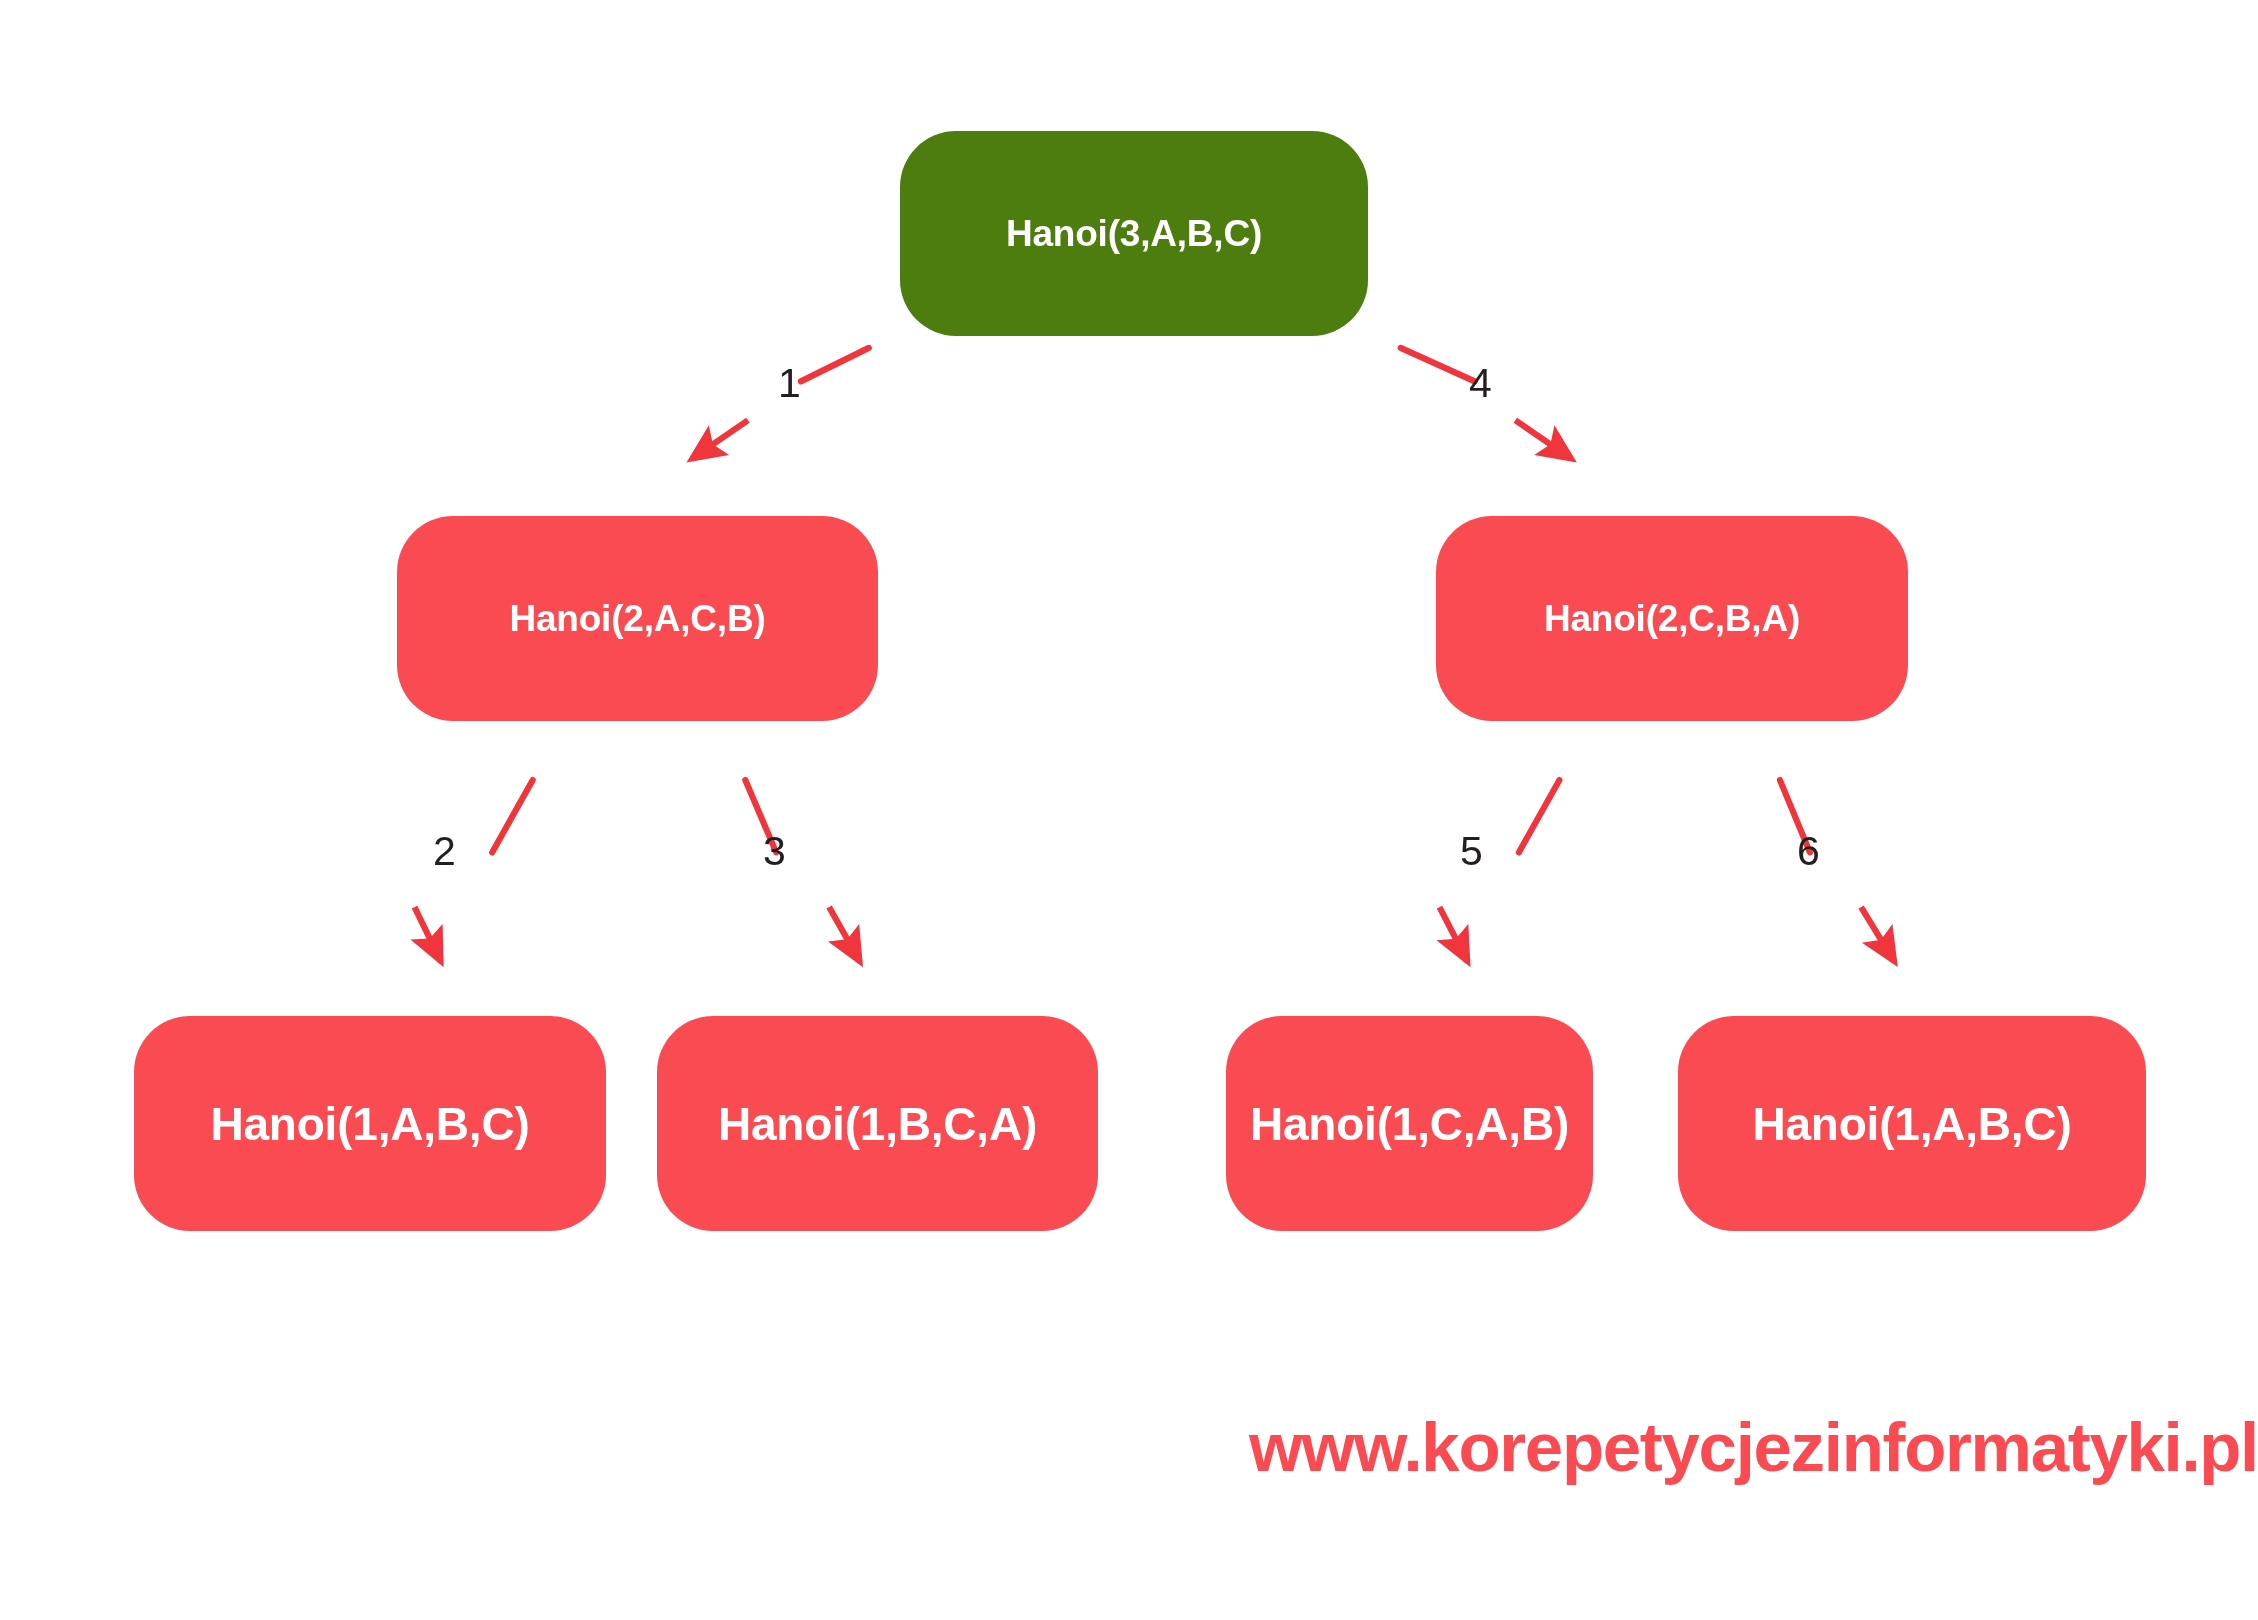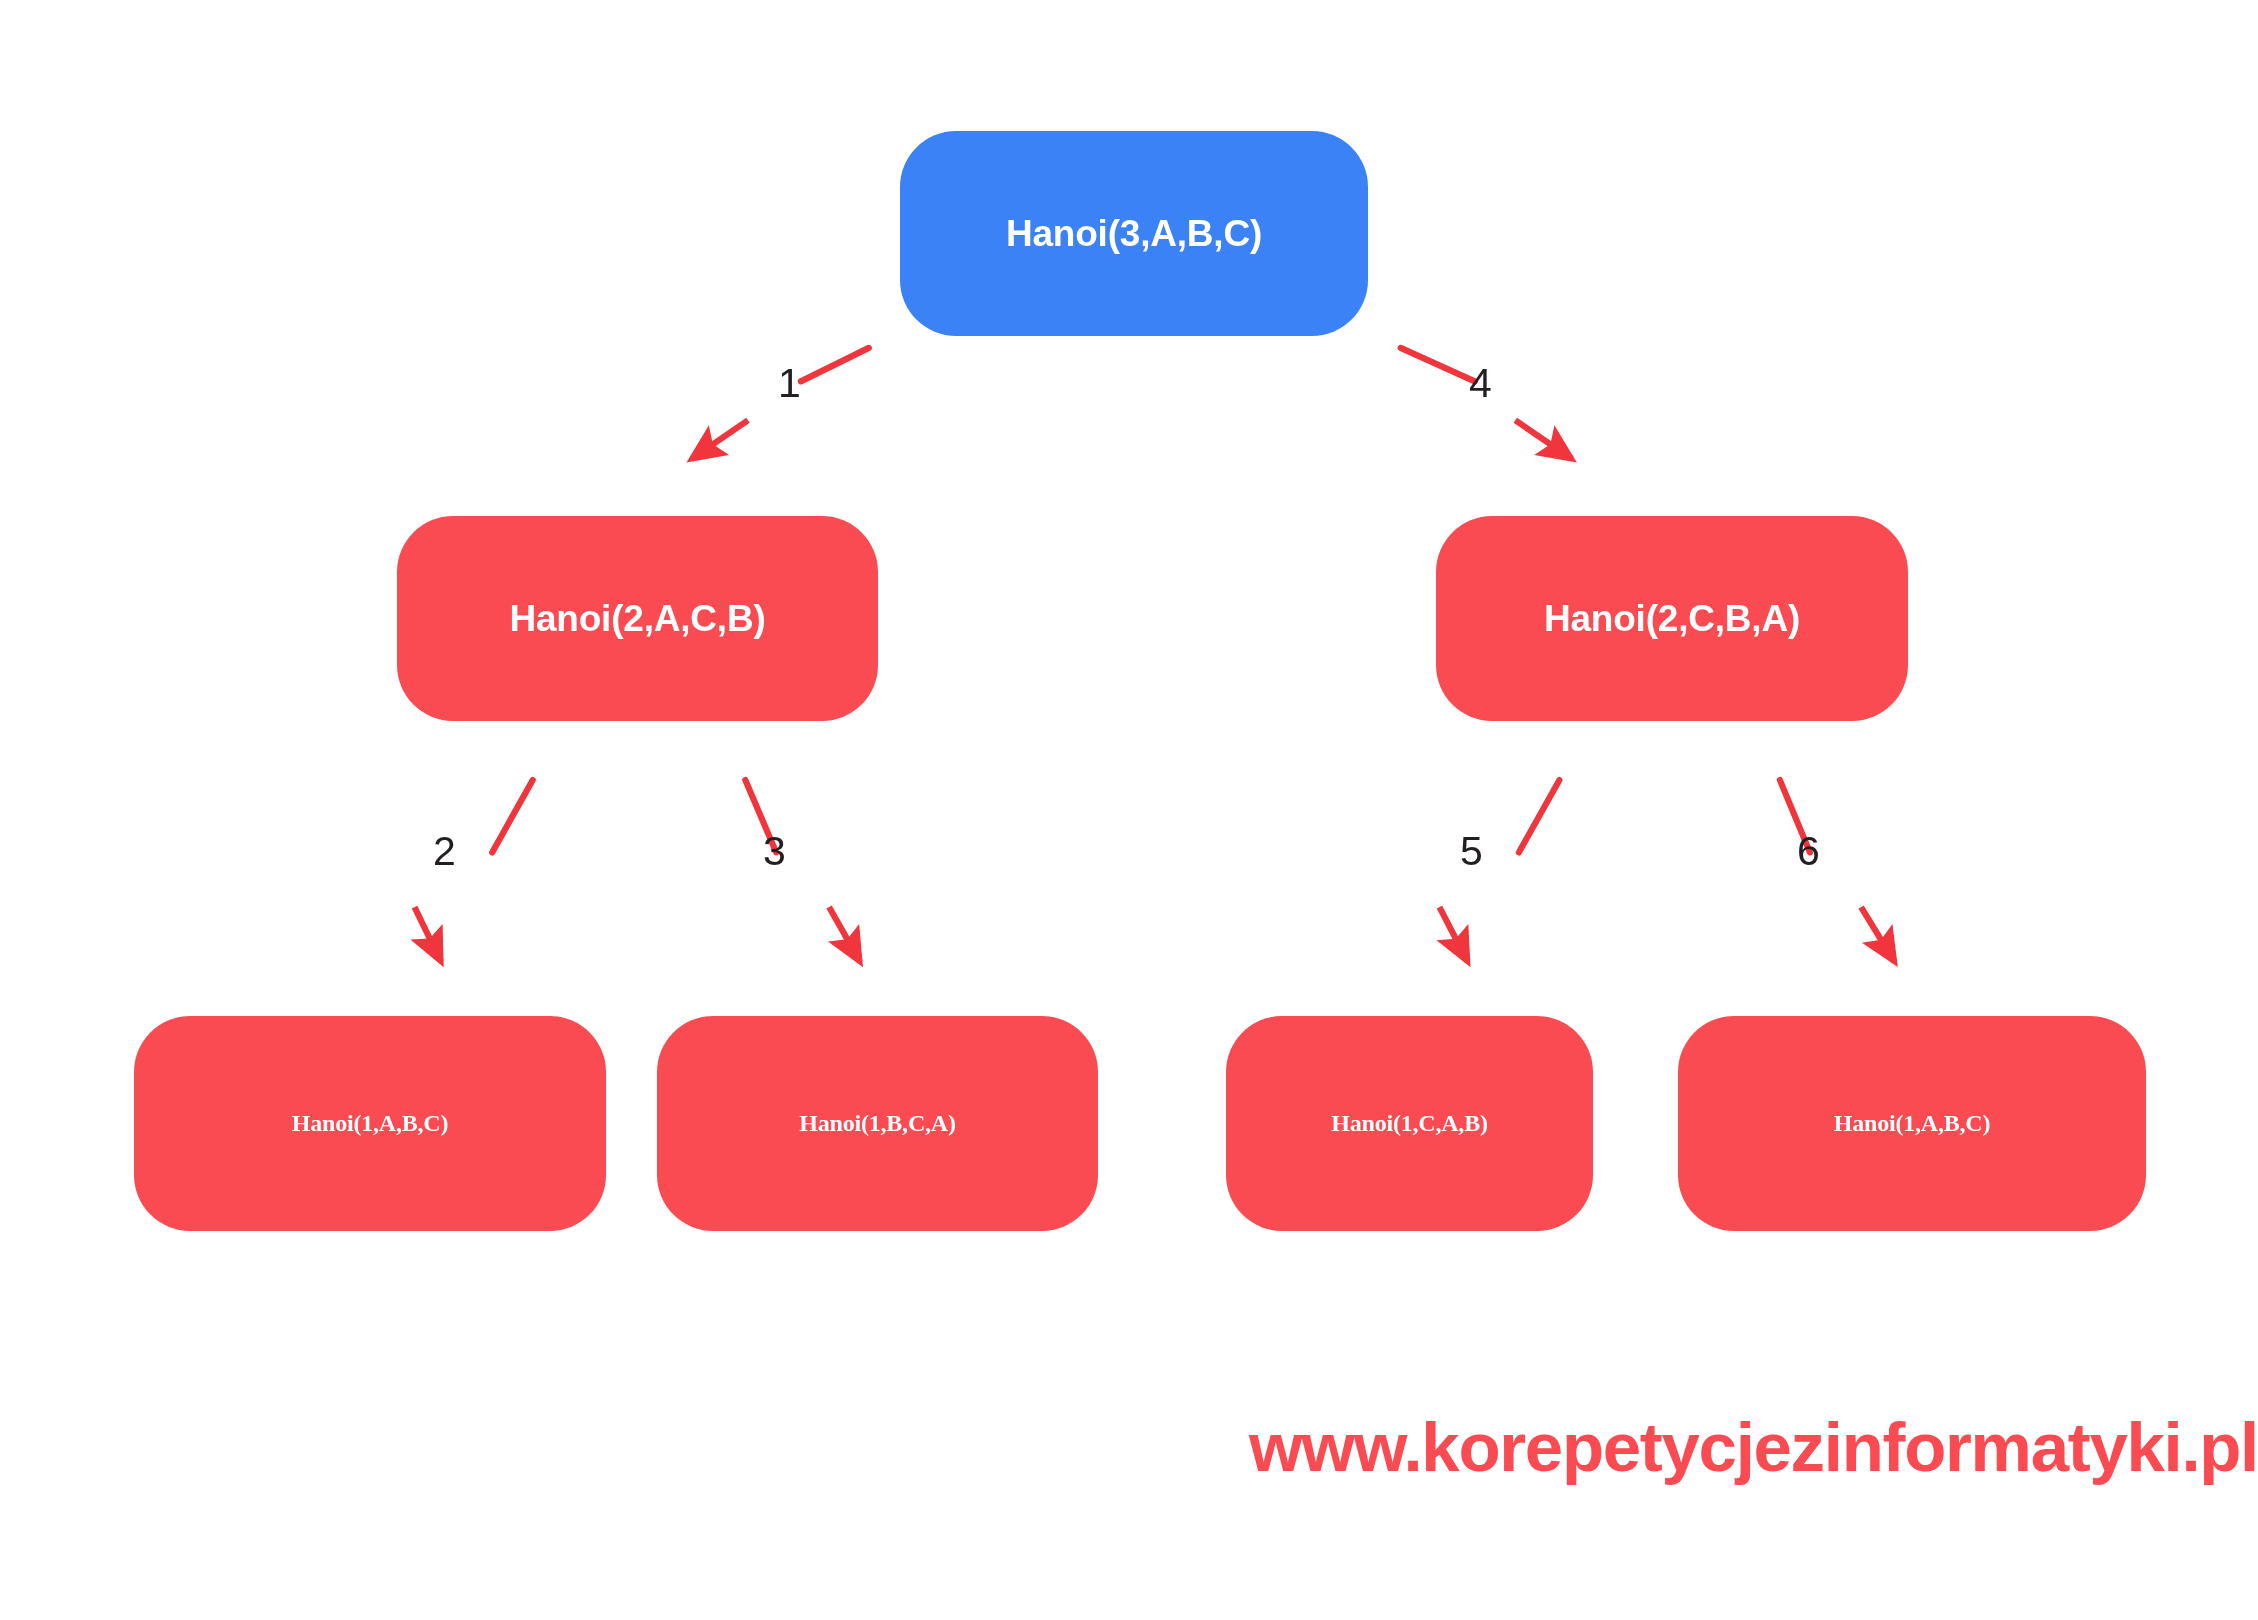--- a/index.html
+++ b/index.html
@@ -38,21 +38,21 @@
   .node-label {
     color: #ffffff;
     font-weight: bold;
     font-family: "Liberation Sans", sans-serif;
     letter-spacing: -0.2px;
     white-space: nowrap;
     text-align: center;
   }
   .level0 .node-label { font-size: 37px; }
   .level1 .node-label { font-size: 37px; text-align: center; }
-  .level2 .node-label { font-size: 24px; font-family: Liberation Serif, serif; }
+  .level2 .node-label { font-size: 46px; }
 
   .edge-label {
     position: absolute;
     color: #231f20;
     font-family: "Liberation Sans", sans-serif;
     font-size: 41px;
     font-weight: normal;
     line-height: 1;
     text-align: center;
     white-space: nowrap;
@@ -104,21 +104,21 @@
           <line x1="1632" y1="1028" x2="1664" y2="1090" stroke="#F0353C" stroke-width="7" stroke-linecap="butt" marker-end="url(#arrowhead)"></line>
         </g>
         <g>
           <line x1="2018" y1="884" x2="2052" y2="966" stroke="#F0353C" stroke-width="7" stroke-linecap="round"></line>
           <line x1="2110" y1="1028" x2="2148" y2="1090" stroke="#F0353C" stroke-width="7" stroke-linecap="butt" marker-end="url(#arrowhead)"></line>
         </g>
       </g>
   </svg>
 
   <div id="nodes-layer">
-      <div class="node-box level0" style="left: 900px; top: 131px; width: 468px; height: 205px; background: #3b82f6;">
+      <div class="node-box level0" style="left: 900px; top: 131px; width: 468px; height: 205px; background: #4d7c0f;">
         <span class="node-label" style="color: rgb(255, 255, 255);">Hanoi(3,A,B,C)</span>
       </div>
       <div class="node-box level1" style="left: 397px; top: 516px; width: 481px; height: 205px; background: rgb(250, 74, 82);">
         <span class="node-label" style="color: rgb(255, 255, 255);">Hanoi(2,A,C,B)</span>
       </div>
       <div class="node-box level1" style="left: 1436px; top: 516px; width: 472px; height: 205px; background: rgb(250, 74, 82);">
         <span class="node-label" style="color: rgb(255, 255, 255);">Hanoi(2,C,B,A)</span>
       </div>
       <div class="node-box level2" style="left: 134px; top: 1016px; width: 472px; height: 215px; background: rgb(250, 74, 82);">
         <span class="node-label" style="color: rgb(255, 255, 255);">Hanoi(1,A,B,C)</span>

